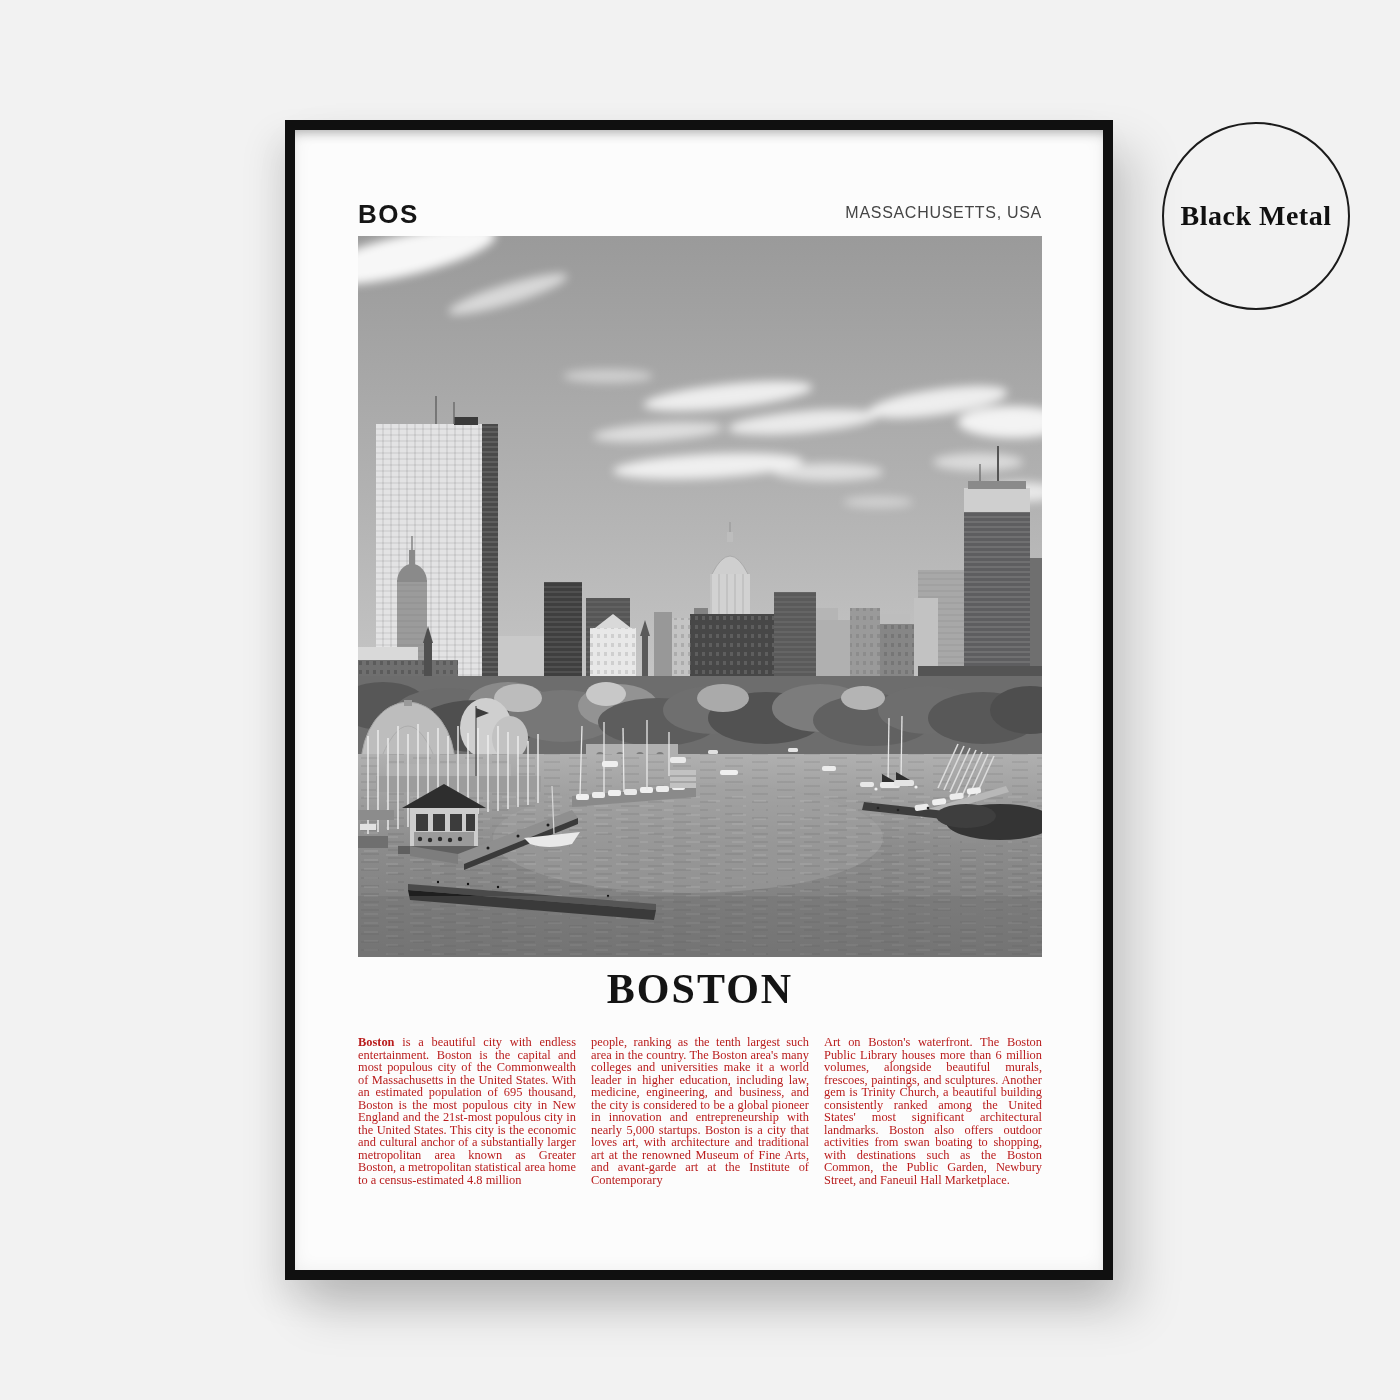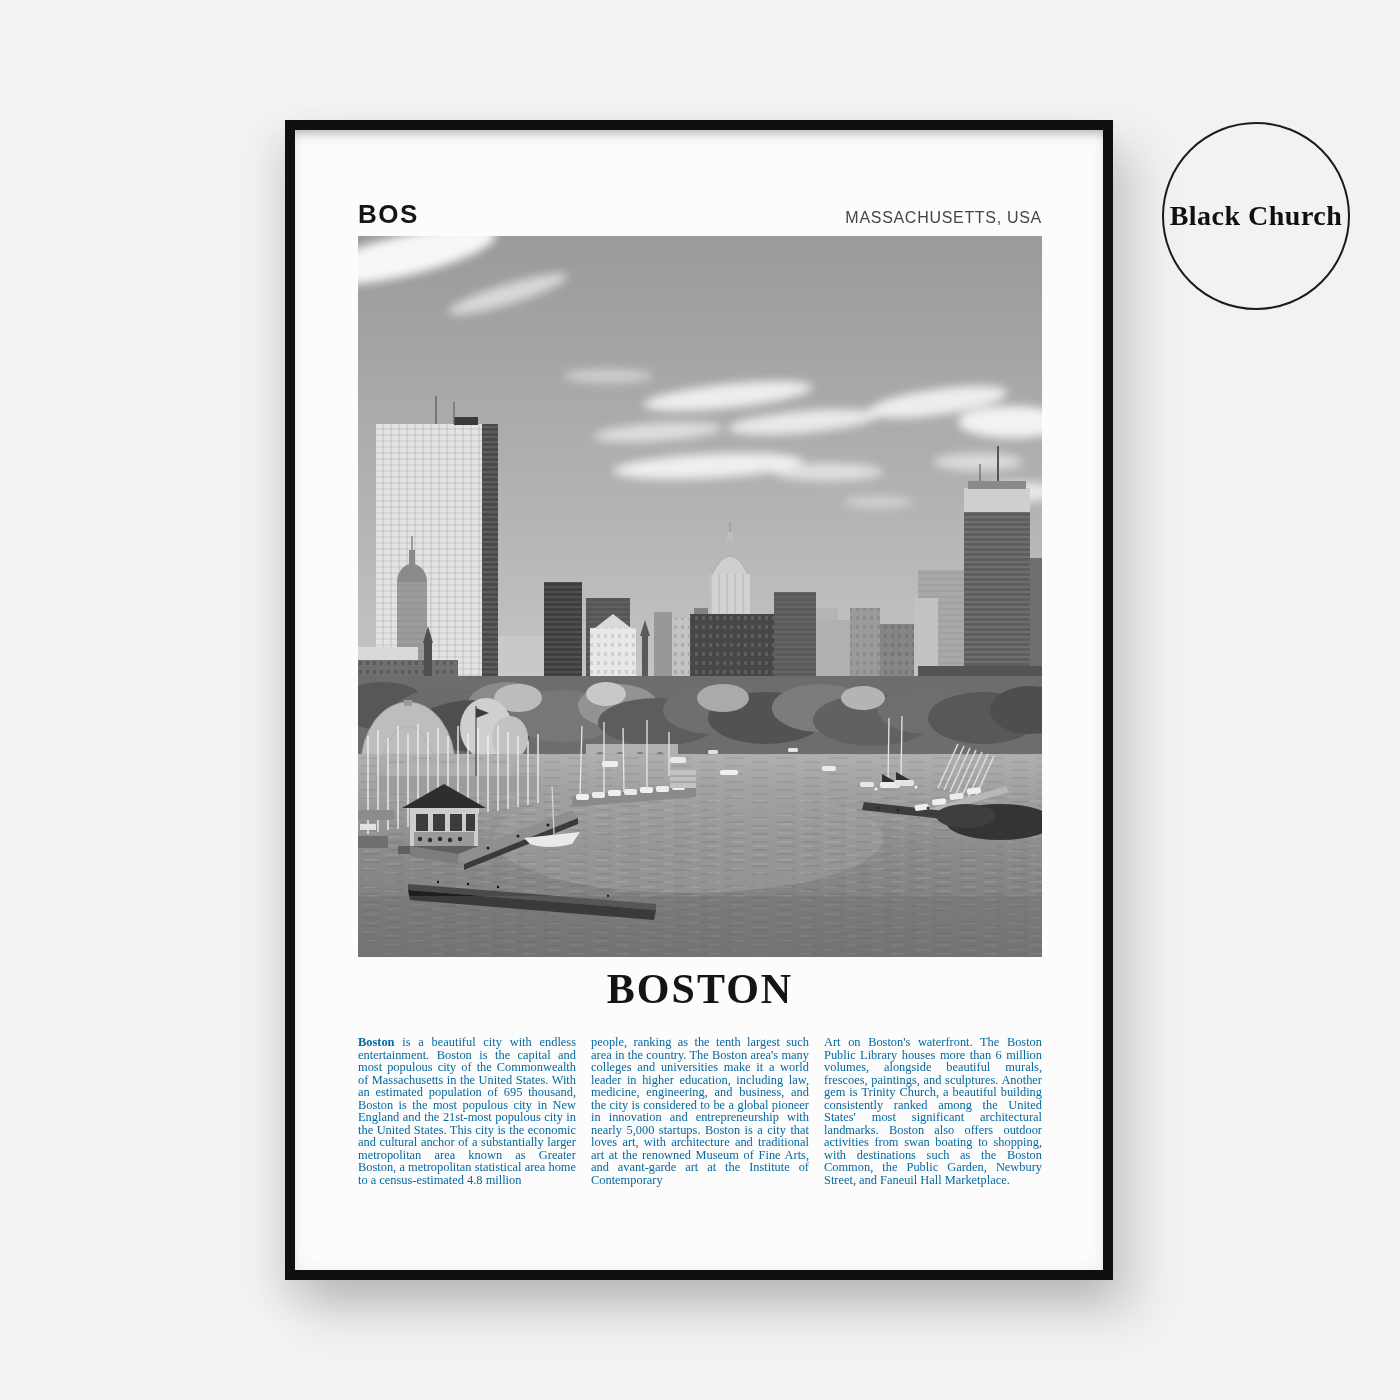--- a/index.html
+++ b/index.html
@@ -14,36 +14,36 @@
     position:absolute;left:285px;top:120px;width:828px;height:1160px;
     background:#101010;padding:10px;box-sizing:border-box;
     box-shadow:22px 30px 45px rgba(0,0,0,.17), -12px 18px 34px rgba(0,0,0,.09);
   }
   .paper{
     position:relative;width:100%;height:100%;background:#fcfcfc;
     box-shadow:inset 0 0 18px rgba(0,0,0,.06), inset 0 9px 12px -7px rgba(0,0,0,.30);
   }
   .content{position:absolute;left:63px;right:61px;top:0;bottom:0;}
   
-  .header{position:absolute;top:69px;left:0;right:0;display:flex;justify-content:space-between;align-items:flex-end;}
+  .header{position:absolute;top:69px;left:0;right:0;display:flex;justify-content:space-between;align-items:center;}
   .code{font-size:26px;font-weight:bold;letter-spacing:1.5px;color:#151515;}
   .region{font-size:16px;color:#454545;letter-spacing:.7px;padding-bottom:3px;}
   
   .photo{position:absolute;top:106px;left:0;width:684px;height:721px;overflow:hidden;background:#a9a9a9;}
   
   .title{
     position:absolute;top:838px;left:0;right:0;margin:0;text-align:center;
     font-family:"Liberation Serif", serif;font-weight:bold;font-size:42px;
     letter-spacing:2px;color:#141414;line-height:1;
   }
   
   .columns{position:absolute;top:906px;left:0;width:684px;display:flex;gap:15px;}
   .col{
     width:218px;margin:0;font-family:"Liberation Serif", serif;
-    font-size:12.4px;line-height:12.5px;text-align:justify;color:#0369a1;
+    font-size:12.4px;line-height:12.5px;text-align:justify;color:#b91c1c;
     hyphens:none;
   }
   .col b{font-weight:bold;}
   
   .badge{
     position:absolute;left:1162px;top:122px;width:188px;height:188px;
     border:2px solid #1b1b1b;border-radius:50%;box-sizing:border-box;
     display:flex;align-items:center;justify-content:center;background:transparent;
   }
   .badge-label{
@@ -386,16 +386,16 @@
           <p class="col"><b>Boston</b> <span>is a beautiful city with endless entertainment. Boston is the capital and most populous city of the Commonwealth of Massachusetts in the United States. With an estimated population of 695 thousand, Boston is the most populous city in New England and the 21st-most populous city in the United States. This city is the economic and cultural anchor of a substantially larger metropolitan area known as Greater Boston, a metropolitan statistical area home to a census-estimated 4.8 million</span></p>
           <p class="col">people, ranking as the tenth largest such area in the country. The Boston area's many colleges and universities make it a world leader in higher education, including law, medicine, engineering, and business, and the city is considered to be a global pioneer in innovation and entrepreneurship with nearly 5,000 startups. Boston is a city that loves art, with architecture and traditional art at the renowned Museum of Fine Arts, and avant-garde art at the Institute of Contemporary</p>
           <p class="col">Art on Boston's waterfront. The Boston Public Library houses more than 6 million volumes, alongside beautiful murals, frescoes, paintings, and sculptures. Another gem is Trinity Church, a beautiful building consistently ranked among the United States' most significant architectural landmarks. Boston also offers outdoor activities from swan boating to shopping, with destinations such as the Boston Common, the Public Garden, Newbury Street, and Faneuil Hall Marketplace.</p>
         </div>
 
       </div>
     </div>
   </div>
 
   <div class="badge">
-    <span class="badge-label">Black Church</span>
+    <span class="badge-label">Black Metal</span>
   </div>
 
 </div>
 
 </body></html>

